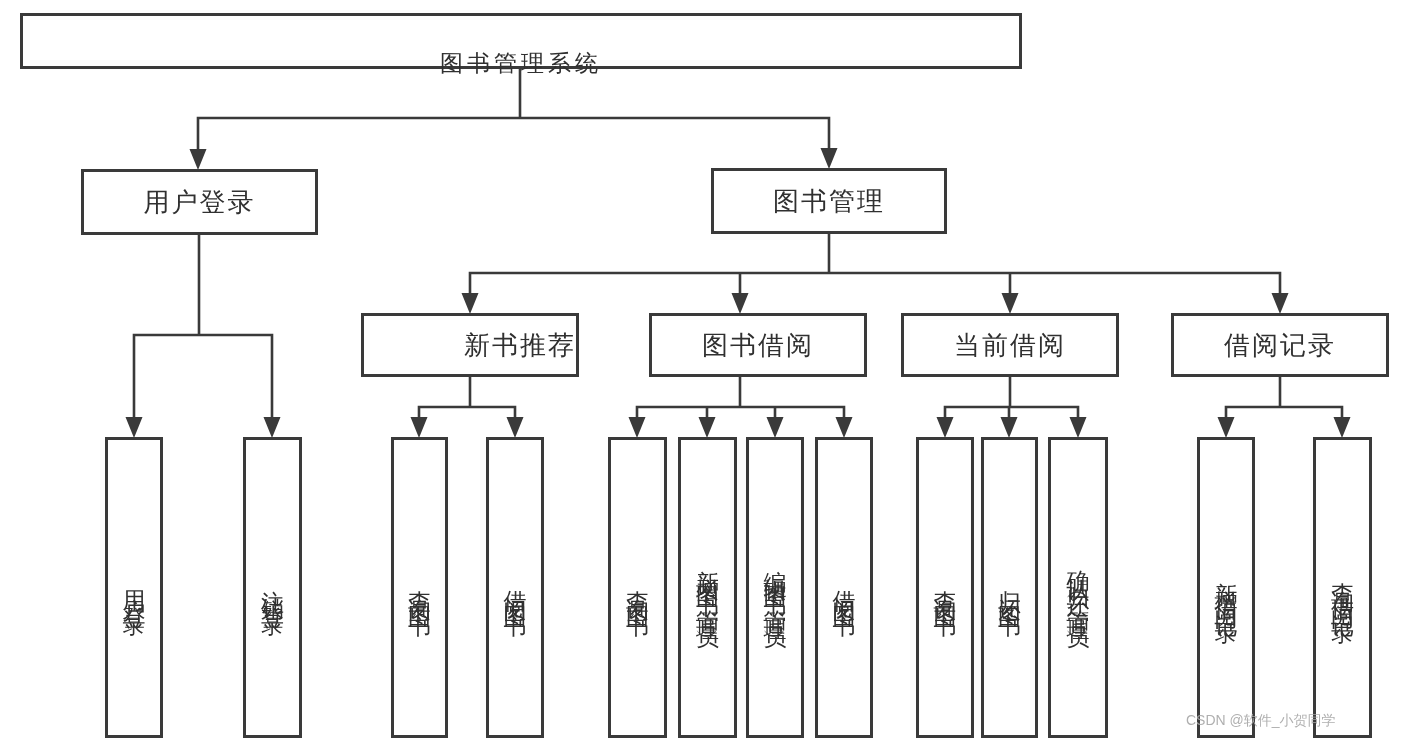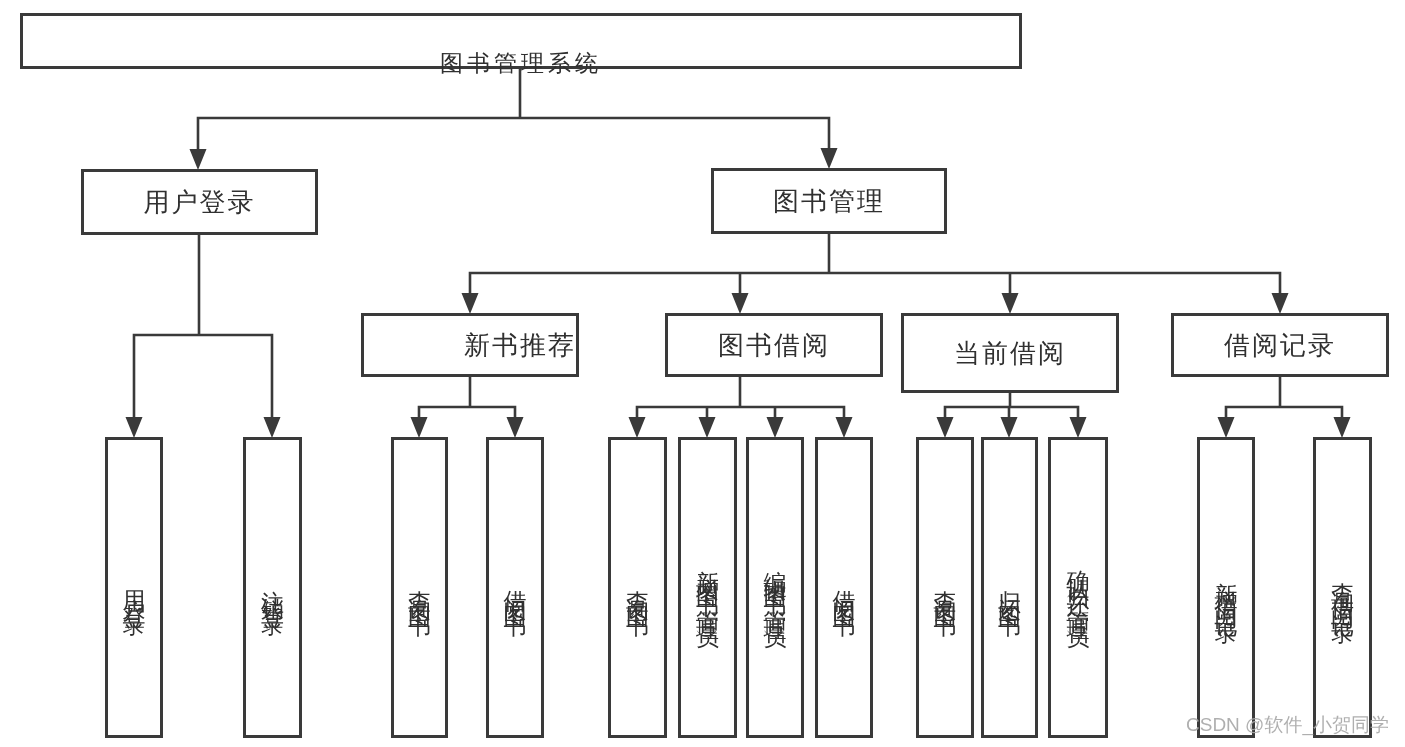--- a/index.html
+++ b/index.html
@@ -60,21 +60,21 @@
     color: #303030;
     font-size: 23px;
     letter-spacing: 8px;
     line-height: 1;
     white-space: nowrap;
   }
   #watermark {
     position: absolute;
     left: 1186px;
     top: 712px;
-    font-size: 19px;
+    font-size: 14px;
     color: #a9a9a9;
     opacity: 0.92;
     white-space: nowrap;
     z-index: 5;
   }
 </style>
 </head>
 <body>
 
 <div id="stage">
@@ -106,24 +106,24 @@
   <div class="hbox" style="left:81px; top:169px; width:237px; height:66px;">
     <span class="label">用户登录</span>
   </div>
   <div class="hbox" style="left:711px; top:168px; width:236px; height:66px;">
     <span class="label">图书管理</span>
   </div>
 
   <div class="hbox" style="left:361px; top:313px; width:218px; height:64px;justify-content:flex-end;">
     <span class="label">新书推荐</span>
   </div>
-  <div class="hbox" style="left:665px; top:313px; width:218px; height:64px;">
+  <div class="hbox" style="left:649px; top:313px; width:218px; height:64px;">
     <span class="label">图书借阅</span>
   </div>
-  <div class="hbox" style="left:901px; top:313px; width:218px; height:80px;">
+  <div class="hbox" style="left:901px; top:313px; width:218px; height:64px;">
     <span class="label">当前借阅</span>
   </div>
   <div class="hbox" style="left:1171px; top:313px; width:218px; height:64px;">
     <span class="label">借阅记录</span>
   </div>
 
   <div class="vbox" style="left:105px; width:58px;">
     <span class="vtext">用户登录</span>
   </div>
   <div class="vbox" style="left:243px; width:59px;">

